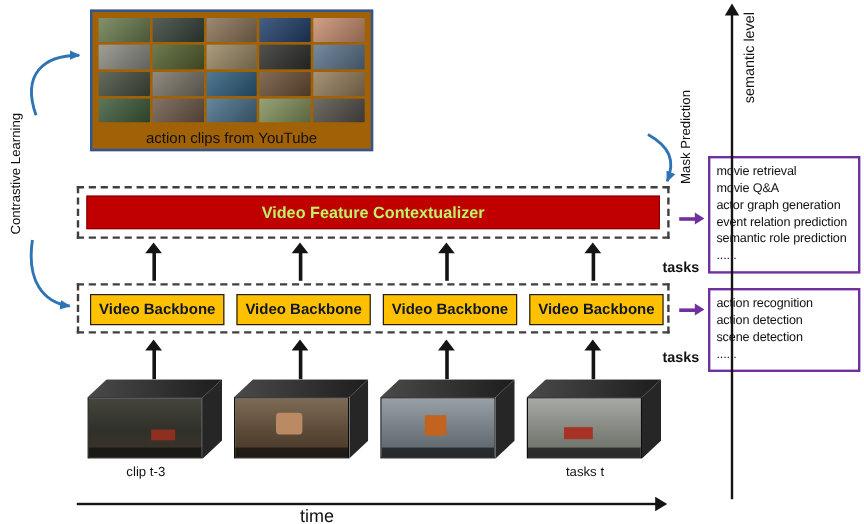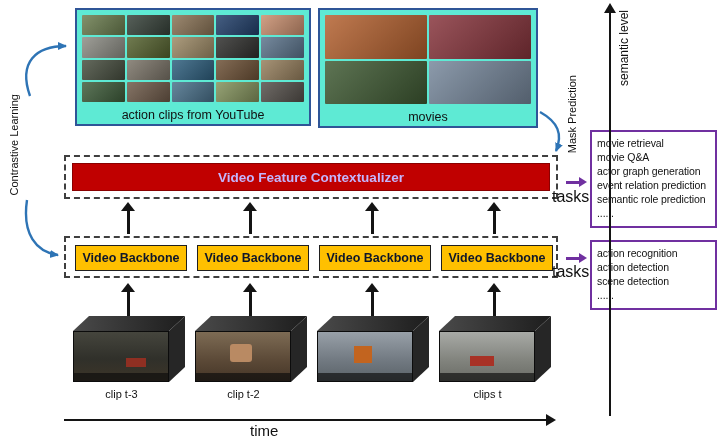--- a/index.html
+++ b/index.html
@@ -3,35 +3,35 @@
 <meta charset="utf-8">
 <style>
   * { margin:0; padding:0; box-sizing:border-box; }
   html,body { background:#fff; }
   body { font-family:"Liberation Sans", sans-serif; color:#111; }
   .stage { position:relative; width:720px; height:437px; background:#fff; overflow:hidden; }
 
   .overlay { position:absolute; left:0; top:0; width:720px; height:437px; pointer-events:none; }
 
   
-  .panel { position:absolute; border:2px solid #2f5597; background:#5eead4;padding-left:38px; }
+  .panel { position:absolute; border:2px solid #2f5597; background:#a16207;padding-left:38px; }
   .panel-youtube { left:75px; top:8px; width:236px; height:118px; }
   .panel-movies  { left:318px; top:8px; width:220px; height:120px; }
   .mosaic { position:absolute; left:5px; right:5px; top:5px; bottom:22px; display:grid; gap:2px; }
   .g5 { grid-template-columns:repeat(5,1fr); grid-auto-rows:1fr; }
   .g2 { grid-template-columns:repeat(2,1fr); grid-auto-rows:1fr; }
   .tile { background-image:linear-gradient(135deg, rgba(255,255,255,.16), rgba(0,0,0,.30)); border-radius:1px; }
   .panel-label { position:absolute; left:0; right:0; bottom:2px; text-align:center; font-size:12.5px; }
 
   
   .dashed { position:absolute; left:64px; width:494px; border:2px dashed #3f3f3f; background:#fff; }
   .ctx-wrap { top:155px; height:44px; }
   .bb-wrap  { top:236px; height:42px; }
   .ctx-box { position:absolute; left:6px; right:6px; top:6px; bottom:6px; background:#c00000; border:1px solid #8a0000;
-             color:#c4b5fd; font-weight:bold; font-size:13.5px; display:flex; align-items:center; justify-content:center; }
+             color:#bef264; font-weight:bold; font-size:13.5px; display:flex; align-items:center; justify-content:center; }
   .bb-box { position:absolute; top:7px; width:112px; height:26px; background:#ffc000; border:1.5px solid #1f1f1f;
             color:#0f172a; font-weight:bold; font-size:12.5px; display:flex; align-items:center; justify-content:center; }
   .bb1 { left:9px; } .bb2 { left:131px; } .bb3 { left:253px; } .bb4 { left:375px; }
 
   
   .arrow-up { position:absolute; width:16px; }
   .row1 { top:202px; height:32px; }
   .row2 { top:283px; height:33px; }
   .au1 { left:120px; } .au2 { left:242px; } .au3 { left:364px; } .au4 { left:486px; }
   .arrow-up .head { position:absolute; top:0; left:1px; width:0; height:0;
@@ -56,21 +56,21 @@
   .f3 { background:linear-gradient(180deg,#98a0a8 0%, #737b83 55%, #5a6268 100%); }
   .f3::after { left:36px; top:14px; width:18px; height:17px; background:#c2641f; }
   .f4 { background:linear-gradient(180deg,#a8aaa6 0%, #83857f 55%, #6a6c66 100%); }
   .f4::after { left:30px; top:24px; width:24px; height:10px; background:#a83226; }
   .clip-label { position:absolute; top:388px; width:97px; text-align:center; font-size:11px; }
 
   
   .taskbox { position:absolute; left:590px; width:127px; border:2px solid #7030a0; background:#fff; padding:5px 5px; }
   .tb-high { top:130px; } .tb-low { top:240px; }
   .task-line { font-size:10.5px; line-height:1.33; white-space:nowrap; letter-spacing:-0.1px; }
-  .tasks-label { position:absolute; left:552px; font-weight:normal; font-size:16px; }
+  .tasks-label { position:absolute; left:552px; font-weight:bold; font-size:12px;margin-top:28px; }
   .tl-high { top:188px; } .tl-low { top:263px; }
   .parrow { position:absolute; left:566px; width:22px; height:11px; }
   .pa-high { top:177px; } .pa-low { top:253px; }
   .parrow .stem { position:absolute; left:0; top:4.2px; width:15px; height:2.4px; background:#7030a0; }
   .parrow .head { position:absolute; left:13px; top:0; width:0; height:0;
                   border-top:5.3px solid transparent; border-bottom:5.3px solid transparent; border-left:8px solid #7030a0; }
 
   
   .sem-line { position:absolute; left:609px; top:12px; width:2.2px; height:404px; background:#141414; }
   .sem-head { position:absolute; left:603.5px; top:3px; width:0; height:0;
@@ -121,29 +121,20 @@
         <div class="tile" style="background-color: rgb(150, 127, 93);"></div>
         <div class="tile" style="background-color: rgb(63, 93, 59);"></div>
         <div class="tile" style="background-color: rgb(110, 90, 73);"></div>
         <div class="tile" style="background-color: rgb(73, 112, 138);"></div>
         <div class="tile" style="background-color: rgb(131, 146, 92);"></div>
         <div class="tile" style="background-color: rgb(85, 80, 75);"></div>
       </div>
     <div class="panel-label">action clips from YouTube</div>
   </div>
 
-  <div class="panel panel-movies">
-    <div class="mosaic g2">
-        <div class="tile" style="background-color: rgb(180, 97, 47);"></div>
-        <div class="tile" style="background-color: rgb(135, 52, 60);"></div>
-        <div class="tile" style="background-color: rgb(63, 90, 51);"></div>
-        <div class="tile" style="background-color: rgb(118, 135, 155);"></div>
-      </div>
-    <div class="panel-label">movies</div>
-  </div>
 
   <div class="dashed ctx-wrap">
     <div class="ctx-box">Video Feature Contextualizer</div>
   </div>
 
   <div class="arrow-up row1 au1">
       <div class="head"></div>
       <div class="stem"></div>
     </div>
   <div class="arrow-up row1 au2">
@@ -197,22 +188,21 @@
     <div class="face-top"></div>
     <div class="face-side"></div>
     <div class="face-front f3"></div>
   </div>
   <div class="clip c4">
     <div class="face-top"></div>
     <div class="face-side"></div>
     <div class="face-front f4"></div>
   </div>
   <div class="clip-label" style="left:73px">clip t-3</div>
-  <div class="clip-label" style="left:195px">clip t-2</div>
-  <div class="clip-label" style="left:439px">clips t</div>
+  <div class="clip-label" style="left:439px">tasks t</div>
 
   <div class="taskbox tb-high">
     <div class="task-line">movie retrieval</div>
     <div class="task-line">movie Q&amp;A</div>
     <div class="task-line">actor graph generation</div>
     <div class="task-line">event relation prediction</div>
     <div class="task-line">semantic role prediction</div>
     <div class="task-line">......</div>
   </div>
 

